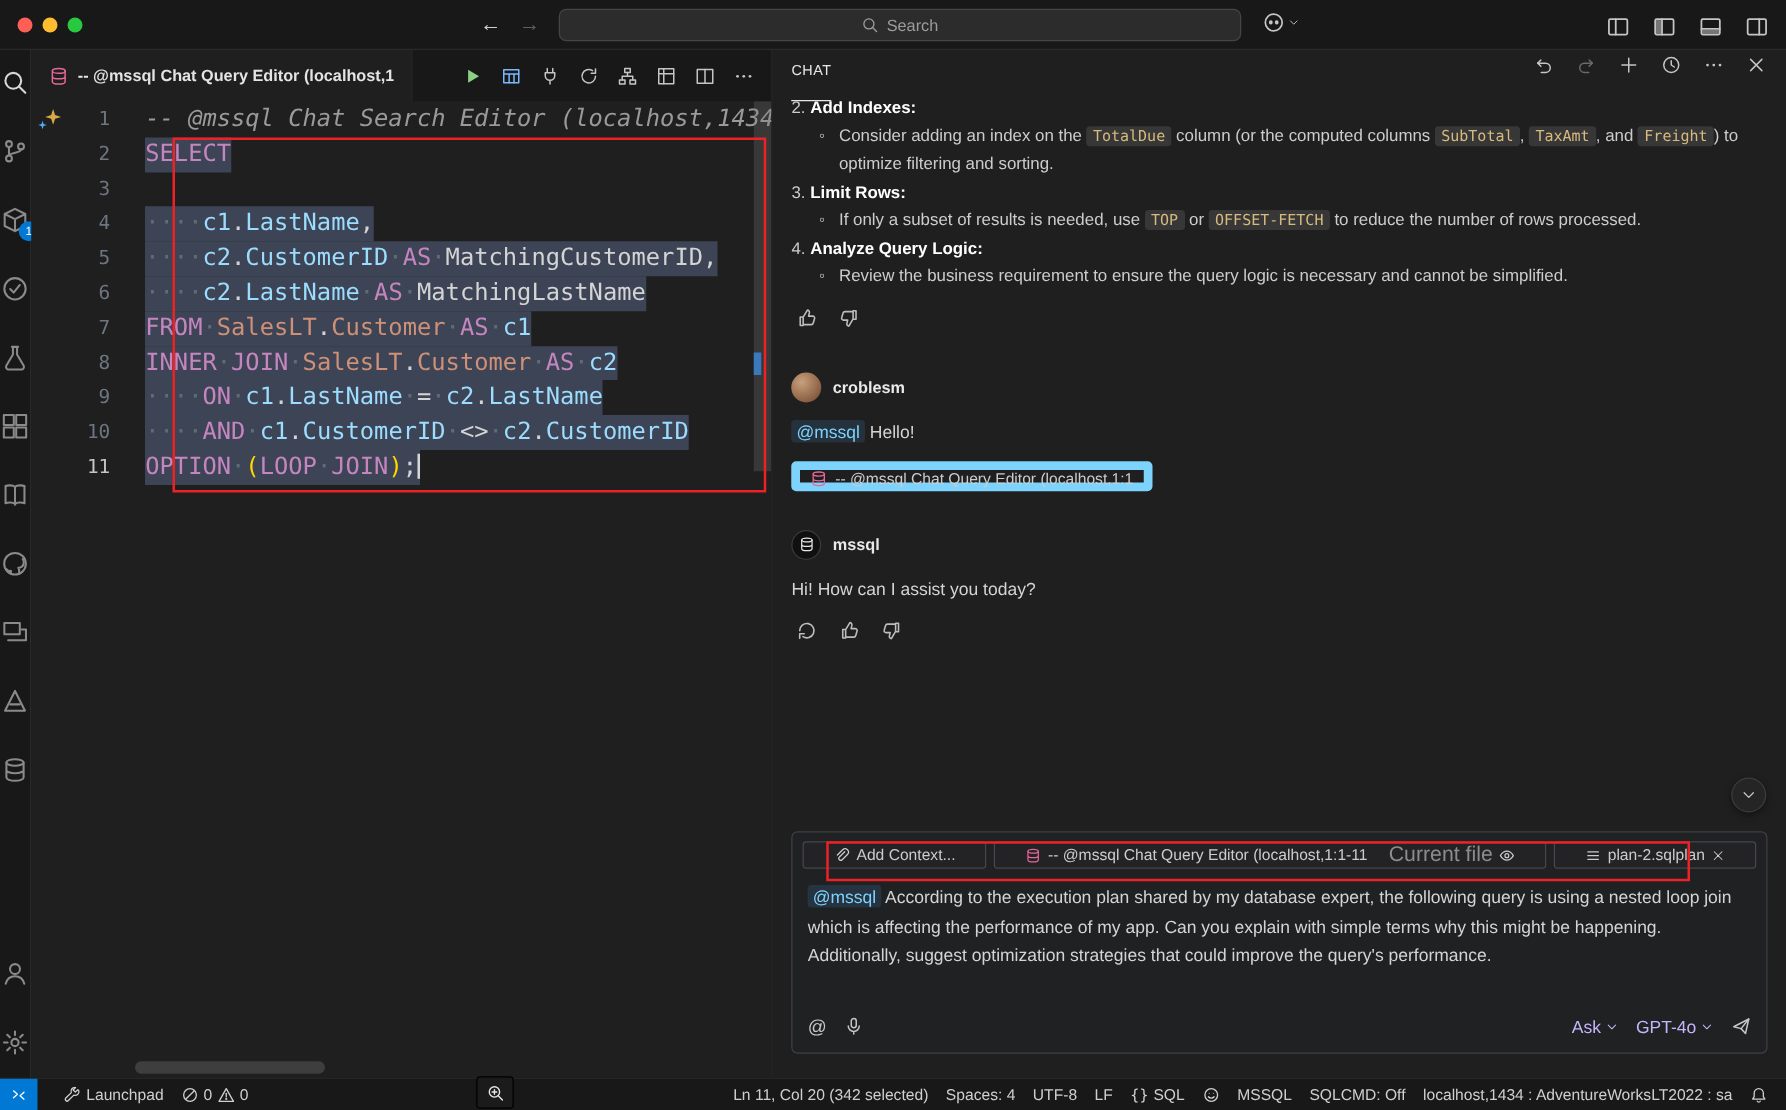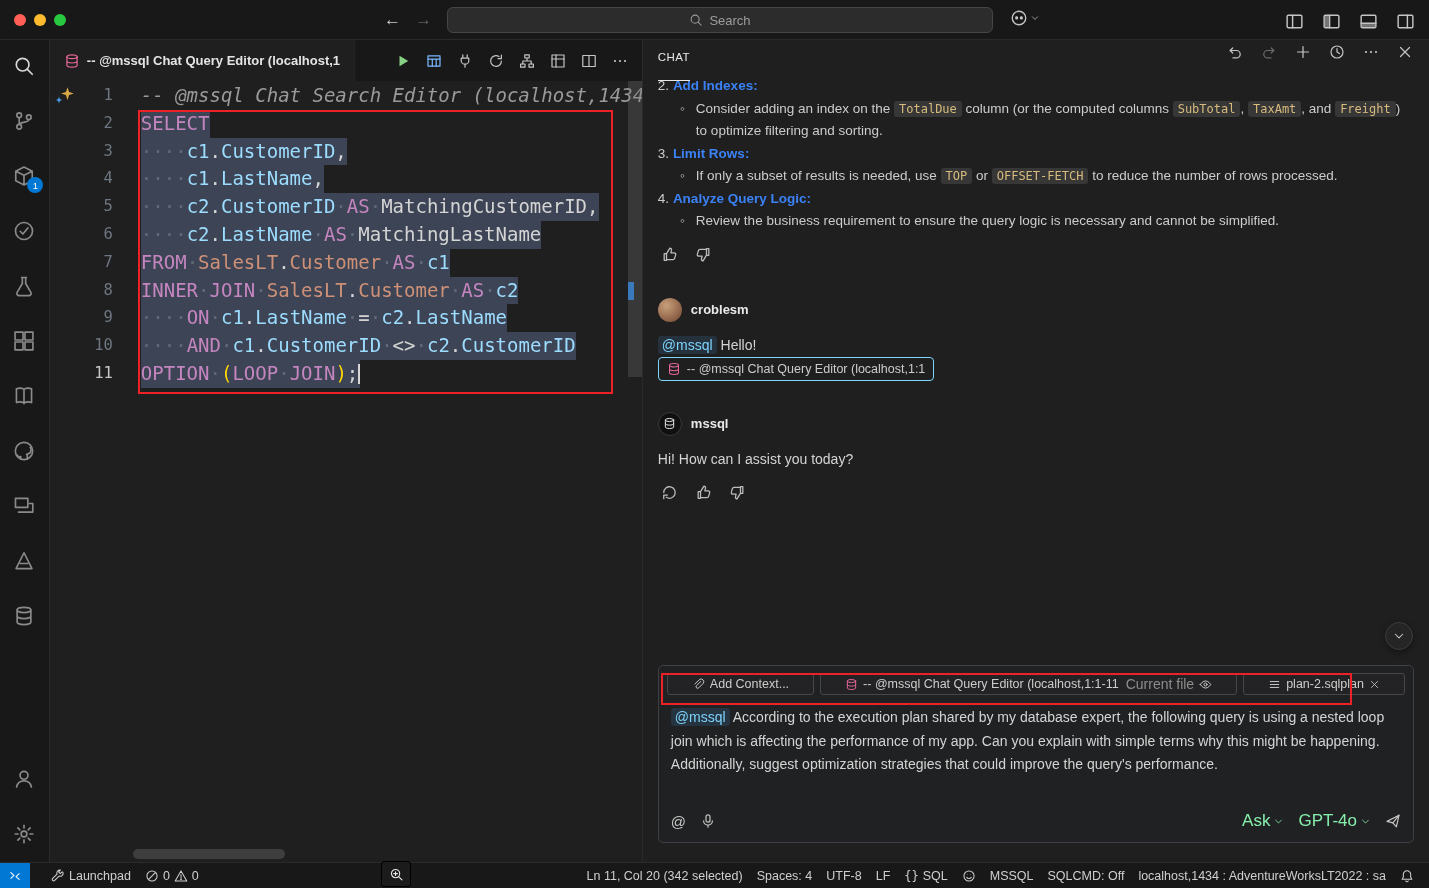--- a/index.html
+++ b/index.html
@@ -68,56 +68,56 @@
 
   
   .chat{flex:1;background:#1f1f1f;display:flex;flex-direction:column;position:relative;}
   .chat-head{height:41px;display:flex;padding:0 12px 0 15px;}
   .chat-title{font-size:11.5px;letter-spacing:.4px;color:#e7e7e7;border-bottom:1px solid #e7e7e7;padding:11px 0 10px;}
   #chat-actions{margin-left:auto;display:flex;gap:10px;color:#c5c5c5;}
   #chat-actions .tb-btn.dim{color:#6a6a6a;}
   .chat-body{flex:1;overflow:hidden;padding:0 15px;position:relative;}
   .md{margin-top:-6px;line-height:22.5px;color:#cccccc;}
   .md-num{color:#cccccc;}
-  .md-title{font-weight:bold;color:#3b82f6;}
+  .md-title{font-weight:bold;color:#ffffff;}
   .md-bullet{display:flex;padding-left:22px;line-height:22.5px;}
   .md-marker{width:16px;flex:none;color:#cccccc;}
   .md-text{flex:1;}
   .chip-code{font-family:"DejaVu Sans Mono",monospace;font-size:12px;color:#d7ba7d;background:#373737;border-radius:3px;padding:1px 5px;}
   .fb-row{display:flex;gap:10px;margin-top:10px;color:#bdbdbd;}
   .fb-row .tb-btn .ic{width:17px;height:17px;}
   .msg-head{display:flex;align-items:center;gap:9px;margin-top:31px;}
   .avatar{width:24px;height:24px;border-radius:50%;flex:none;}
   .avatar-user{background:radial-gradient(circle at 35% 32%,#c9a07c,#8a5f44 70%,#5f4434);}
   .avatar-ai{background:#101010;border:1px solid #3a3a3a;display:flex;align-items:center;justify-content:center;color:#e8e8e8;}
   .avatar-ai .ic{width:13px;height:13px;}
   .msg-name{font-weight:bold;font-size:13px;color:#e9e9e9;}
   .msg-text{margin-top:12px;font-size:14px;color:#d4d4d4;line-height:23px;}
   .mention{color:#7dd3fc;background:rgba(77,170,252,0.14);border-radius:3px;padding:1px 4px;}
-  .attach-pill{display:inline-flex;align-items:center;gap:6px;margin-top:0;border:1px solid #7dd3fc;border-radius:4px;
+  .attach-pill{display:inline-flex;gap:6px;margin-top:12px;border:7px solid #7dd3fc;border-radius:4px;
                height:24px;padding:0 8px;font-size:12.5px;color:#cccccc;}
   .attach-pill .ic{width:14px;height:14px;color:#e5679a;}
   .scroll-down{position:absolute;right:16px;bottom:212px;width:28px;height:28px;border-radius:50%;background:#252526;
                border:1px solid #3c3c3c;display:flex;align-items:center;justify-content:center;color:#c5c5c5;
                box-shadow:0 2px 6px rgba(0,0,0,.4);}
   .scroll-down .ic{width:14px;height:14px;}
 
   .input-box{margin:0 15px 19px;border:1px solid #3f3f46;border-radius:5px;background:#202122;padding:5px 8px 6px;}
   .ctx-row{display:flex;align-items:center;gap:6px;height:26px;}
   .chipbtn{display:inline-flex;align-items:center;gap:5px;height:22px;padding:0 24px;border:1px solid #46464b;border-radius:3px;
            font-size:12.5px;color:#cccccc;background:#232325;white-space:nowrap;}
   .chipbtn .ic{width:13px;height:13px;}
   .chip-db{color:#e5679a;}
-  .chip-suffix{font-size:14px;color:#8c8c8c;margin-left:2px;}
+  .chip-suffix{font-size:17px;color:#8c8c8c;margin-left:12px;}
   .input-text{margin:9px 4px 6px;font-size:14px;line-height:23.5px;color:#d4d4d4;min-height:94px;}
   .input-controls{display:flex;align-items:center;gap:14px;height:30px;padding:0 4px;color:#c5c5c5;}
   .at-btn{font-size:15px;color:#c5c5c5;}
   .ic-btn .ic{width:16px;height:16px;}
   .ctrl-spacer{flex:1;}
-  .drop{display:flex;align-items:center;gap:3px;font-size:17px;color:#86efac;}
+  .drop{display:flex;align-items:center;gap:3px;font-size:14px;color:#c4b5fd;}
   .drop .ic{width:11px;height:11px;}
 
   
   .statusbar{height:26px;background:#181818;border-top:1px solid #2a2a2a;display:flex;align-items:center;font-size:12.5px;color:#cfcfcf;}
   .sb-remote{width:30px;height:100%;background:#0078d4;color:#fff;display:flex;align-items:center;justify-content:center;}
   .sb-remote .ic{width:14px;height:14px;}
   .sb-item{display:flex;align-items:center;gap:4px;padding:0 7px;height:100%;white-space:nowrap;}
   .sb-item .ic{width:14px;height:14px;}
   .sb-left{display:flex;align-items:center;margin-left:14px;}
   .sb-right{margin-left:auto;display:flex;align-items:center;margin-right:8px;}
@@ -504,21 +504,21 @@
             <svg class="ic" viewBox="0 0 16 16" data-name="more-icon" style="height: 16px; width: 16px;">
               <use href="#i-more"></use>
             </svg>
           </span>
         </div>
     </div>
     <div class="editor" data-name="code-editor">
       <div id="code" data-name="code-area">
           <div class="code-line" data-name="code-line"><span class="ln" data-name="line-number">1</span><span class="line-content" data-name="line-content"><span class="tok tok-cm">-- @mssql Chat Search Editor (localhost,1434:</span></span></div>
           <div class="code-line" data-name="code-line"><span class="ln" data-name="line-number">2</span><span class="line-content sel" data-name="line-content"><span class="tok tok-kw">SELECT</span></span></div>
-          <div class="code-line" data-name="code-line"><span class="ln" data-name="line-number">3</span><span class="line-content sel" data-name="line-content"><span class="tok tok-ws">····</span><span class="tok tok-id">c1</span><span class="tok tok-pl">.</span><span class="tok tok-id">CustomerID</span><span class="tok tok-pl">,</span></span></div>
+          <div class="code-line" data-name="code-line"><span class="ln" data-name="line-number">3</span></div>
           <div class="code-line" data-name="code-line"><span class="ln" data-name="line-number">4</span><span class="line-content sel" data-name="line-content"><span class="tok tok-ws">····</span><span class="tok tok-id">c1</span><span class="tok tok-pl">.</span><span class="tok tok-id">LastName</span><span class="tok tok-pl">,</span></span></div>
           <div class="code-line" data-name="code-line"><span class="ln" data-name="line-number">5</span><span class="line-content sel" data-name="line-content"><span class="tok tok-ws">····</span><span class="tok tok-id">c2</span><span class="tok tok-pl">.</span><span class="tok tok-id">CustomerID</span><span class="tok tok-ws">·</span><span class="tok tok-kw">AS</span><span class="tok tok-ws">·</span><span class="tok tok-pl">MatchingCustomerID</span><span class="tok tok-pl">,</span></span></div>
           <div class="code-line" data-name="code-line"><span class="ln" data-name="line-number">6</span><span class="line-content sel" data-name="line-content"><span class="tok tok-ws">····</span><span class="tok tok-id">c2</span><span class="tok tok-pl">.</span><span class="tok tok-id">LastName</span><span class="tok tok-ws">·</span><span class="tok tok-kw">AS</span><span class="tok tok-ws">·</span><span class="tok tok-pl">MatchingLastName</span></span></div>
           <div class="code-line" data-name="code-line"><span class="ln" data-name="line-number">7</span><span class="line-content sel" data-name="line-content"><span class="tok tok-kw">FROM</span><span class="tok tok-ws">·</span><span class="tok tok-tb">SalesLT</span><span class="tok tok-pl">.</span><span class="tok tok-tb">Customer</span><span class="tok tok-ws">·</span><span class="tok tok-kw">AS</span><span class="tok tok-ws">·</span><span class="tok tok-id">c1</span></span></div>
           <div class="code-line" data-name="code-line"><span class="ln" data-name="line-number">8</span><span class="line-content sel" data-name="line-content"><span class="tok tok-kw">INNER</span><span class="tok tok-ws">·</span><span class="tok tok-kw">JOIN</span><span class="tok tok-ws">·</span><span class="tok tok-tb">SalesLT</span><span class="tok tok-pl">.</span><span class="tok tok-tb">Customer</span><span class="tok tok-ws">·</span><span class="tok tok-kw">AS</span><span class="tok tok-ws">·</span><span class="tok tok-id">c2</span></span></div>
           <div class="code-line" data-name="code-line"><span class="ln" data-name="line-number">9</span><span class="line-content sel" data-name="line-content"><span class="tok tok-ws">····</span><span class="tok tok-kw">ON</span><span class="tok tok-ws">·</span><span class="tok tok-id">c1</span><span class="tok tok-pl">.</span><span class="tok tok-id">LastName</span><span class="tok tok-ws">·</span><span class="tok tok-op">=</span><span class="tok tok-ws">·</span><span class="tok tok-id">c2</span><span class="tok tok-pl">.</span><span class="tok tok-id">LastName</span></span></div>
           <div class="code-line" data-name="code-line"><span class="ln" data-name="line-number">10</span><span class="line-content sel" data-name="line-content"><span class="tok tok-ws">····</span><span class="tok tok-kw">AND</span><span class="tok tok-ws">·</span><span class="tok tok-id">c1</span><span class="tok tok-pl">.</span><span class="tok tok-id">CustomerID</span><span class="tok tok-ws">·</span><span class="tok tok-op">&lt;&gt;</span><span class="tok tok-ws">·</span><span class="tok tok-id">c2</span><span class="tok tok-pl">.</span><span class="tok tok-id">CustomerID</span></span></div>
           <div class="code-line" data-name="code-line"><span class="ln ln-active" data-name="line-number">11</span><span class="line-content sel" data-name="line-content"><span class="tok tok-kw">OPTION</span><span class="tok tok-ws">·</span><span class="tok tok-br">(</span><span class="tok tok-kw">LOOP</span><span class="tok tok-ws">·</span><span class="tok tok-kw">JOIN</span><span class="tok tok-br">)</span><span class="tok tok-pl">;</span><span class="caret" data-name="cursor-caret"></span></span></div>
         </div>
       <div class="sparkle" data-name="copilot-sparkle-icon">

